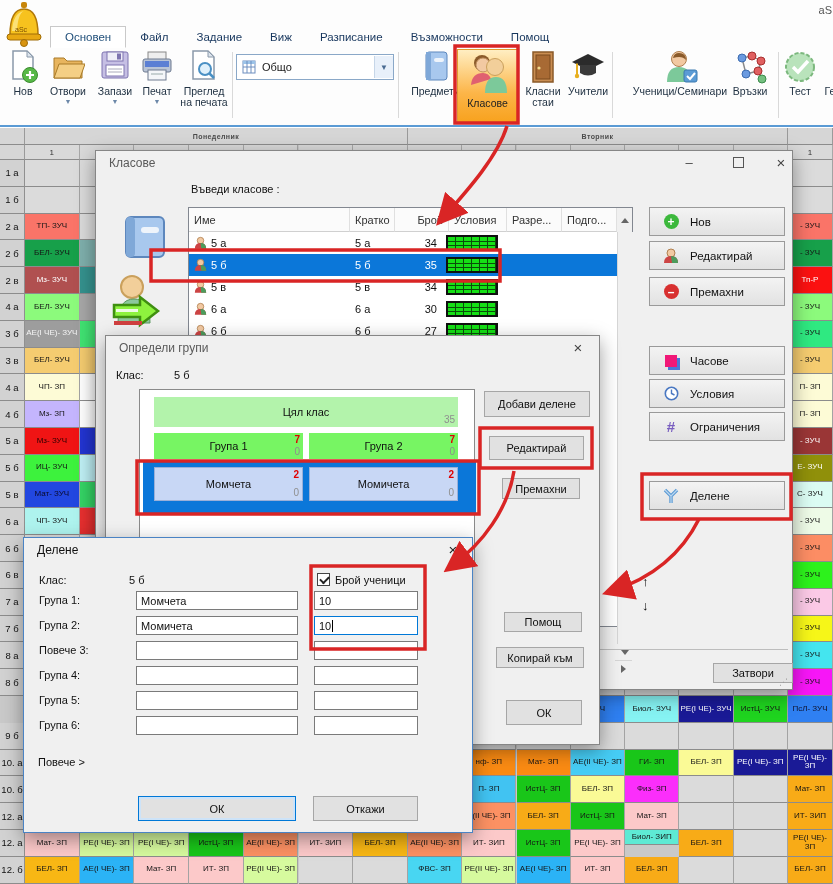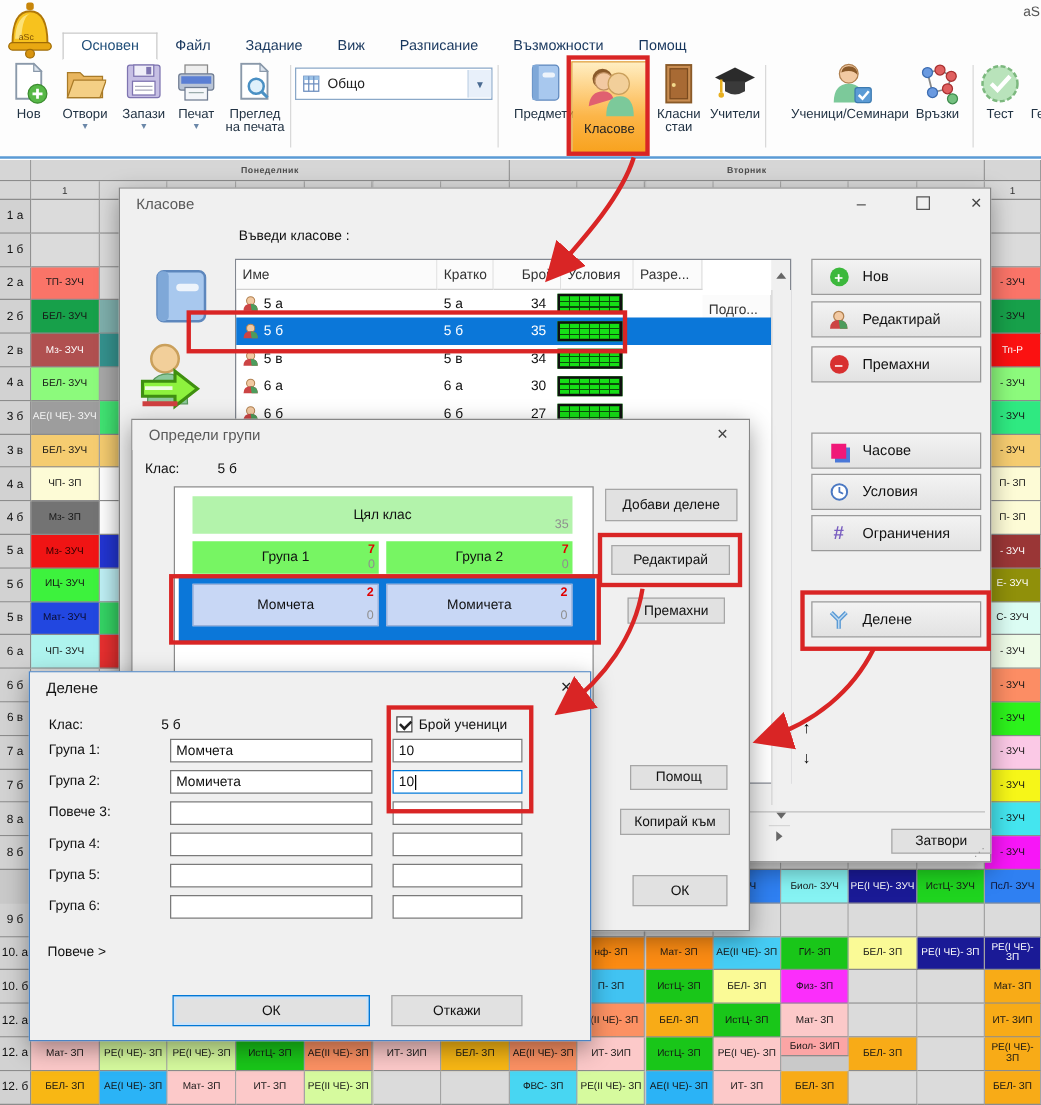--- a/index.html
+++ b/index.html
@@ -468,21 +468,21 @@
       <div class="gcell" style="left: 570.8px; top: 246.4px; width: 54.3px; height: 26.8px;"></div>
       <div class="gcell" style="left: 625.1px; top: 246.4px; width: 54.3px; height: 26.8px;"></div>
       <div class="gcell" style="left: 679.4px; top: 246.4px; width: 54.3px; height: 26.8px;"></div>
       <div class="gcell" style="left: 733.7px; top: 246.4px; width: 54.3px; height: 26.8px;"></div>
       <div class="gcell colored" style="left: 788px; top: 246.4px; width: 45px; height: 26.8px; background: rgb(253, 251, 214);">
         <span>П- ЗП</span>
       </div>
       <div class="glabel" style="left: 0px; top: 273.2px; width: 25px; height: 26.8px;">
         <span>4 б</span>
       </div>
-      <div class="gcell colored" style="left: 25px; top: 273.2px; width: 54.7px; height: 26.8px; background: #737373;">
+      <div class="gcell colored" style="left: 25px; top: 273.2px; width: 54.7px; height: 26.8px; background: #c4b5fd;">
         <span>Мз- ЗП</span>
       </div>
       <div class="gcell colored" style="left: 79.7px; top: 273.2px; width: 54.7px; height: 26.8px; background: rgb(255, 255, 255);">
         <span>Б</span>
       </div>
       <div class="gcell" style="left: 134.4px; top: 273.2px; width: 54.7px; height: 26.8px;"></div>
       <div class="gcell" style="left: 189.1px; top: 273.2px; width: 54.7px; height: 26.8px;"></div>
       <div class="gcell" style="left: 243.8px; top: 273.2px; width: 54.7px; height: 26.8px;"></div>
       <div class="gcell" style="left: 298.5px; top: 273.2px; width: 54.7px; height: 26.8px;"></div>
       <div class="gcell" style="left: 353.2px; top: 273.2px; width: 54.7px; height: 26.8px;"></div>
@@ -875,21 +875,21 @@
       </div>
       <div class="gcell colored" style="left: 462.2px; top: 702px; width: 54.3px; height: 26.8px; background: rgb(252, 201, 201);">
         <span>ИТ- ЗИП</span>
       </div>
       <div class="gcell colored" style="left: 516.5px; top: 702px; width: 54.3px; height: 26.8px; background: rgb(25, 198, 25);">
         <span>ИстЦ- ЗП</span>
       </div>
       <div class="gcell colored" style="left: 570.8px; top: 702px; width: 54.3px; height: 26.8px; background: rgb(252, 201, 201);">
         <span>РЕ(I ЧЕ)- ЗП</span>
       </div>
-      <div class="gcell colored" style="left: 625.1px; top: 702px; width: 54.3px; height: 15px; background: #fca5a5;">
+      <div class="gcell colored" style="left: 625.1px; top: 702px; width: 54.3px; height: 15px; background: #5eead4;">
         <span>Биол- ЗИП</span>
       </div>
       <div class="gcell colored" style="left: 679.4px; top: 702px; width: 54.3px; height: 26.8px; background: rgb(248, 171, 23);">
         <span>БЕЛ- ЗП</span>
       </div>
       <div class="gcell" style="left: 733.7px; top: 702px; width: 54.3px; height: 26.8px;"></div>
       <div class="gcell colored" style="left: 788px; top: 702px; width: 45px; height: 26.8px; background: rgb(248, 171, 23);">
         <span>РЕ(I ЧЕ)- ЗП</span>
       </div>
       <div class="glabel" style="left: 0px; top: 728.8px; width: 25px; height: 26.8px;">
@@ -967,21 +967,21 @@
         </div>
       <div class="lhead" style="left:206px;width:54px;justify-content:flex-end;">
           <span>Брой</span>
         </div>
       <div class="lhead" style="left:260px;width:58px;">
           <span>Условия</span>
         </div>
       <div class="lhead" style="left:318px;width:55px;">
           <span>Разре...</span>
         </div>
-      <div class="lhead" style="left:373px;width:55px;margin-top:28px;">
+      <div class="lhead" style="left:373px;width:55px;">
           <span>Подго...</span>
         </div>
       <div id="clist-body">
           <div class="lrow" style="top: 24px;">
             <svg width="13" height="14" viewBox="0 0 16 16" style="margin:0 4px 0 5px;flex:none;">
               <circle cx="8" cy="5" r="4" fill="#f2c9a2" stroke="#b08050"></circle>
               <path d="M1,15 Q1,8 8,8 Q15,8 15,15 Z" fill="#cc4444"></path>
               <path d="M8,8 Q15,8 15,15 L9,15 Z" fill="#4c9c5c"></path>
             </svg>
             <span style="width:139px;">5 а</span>

